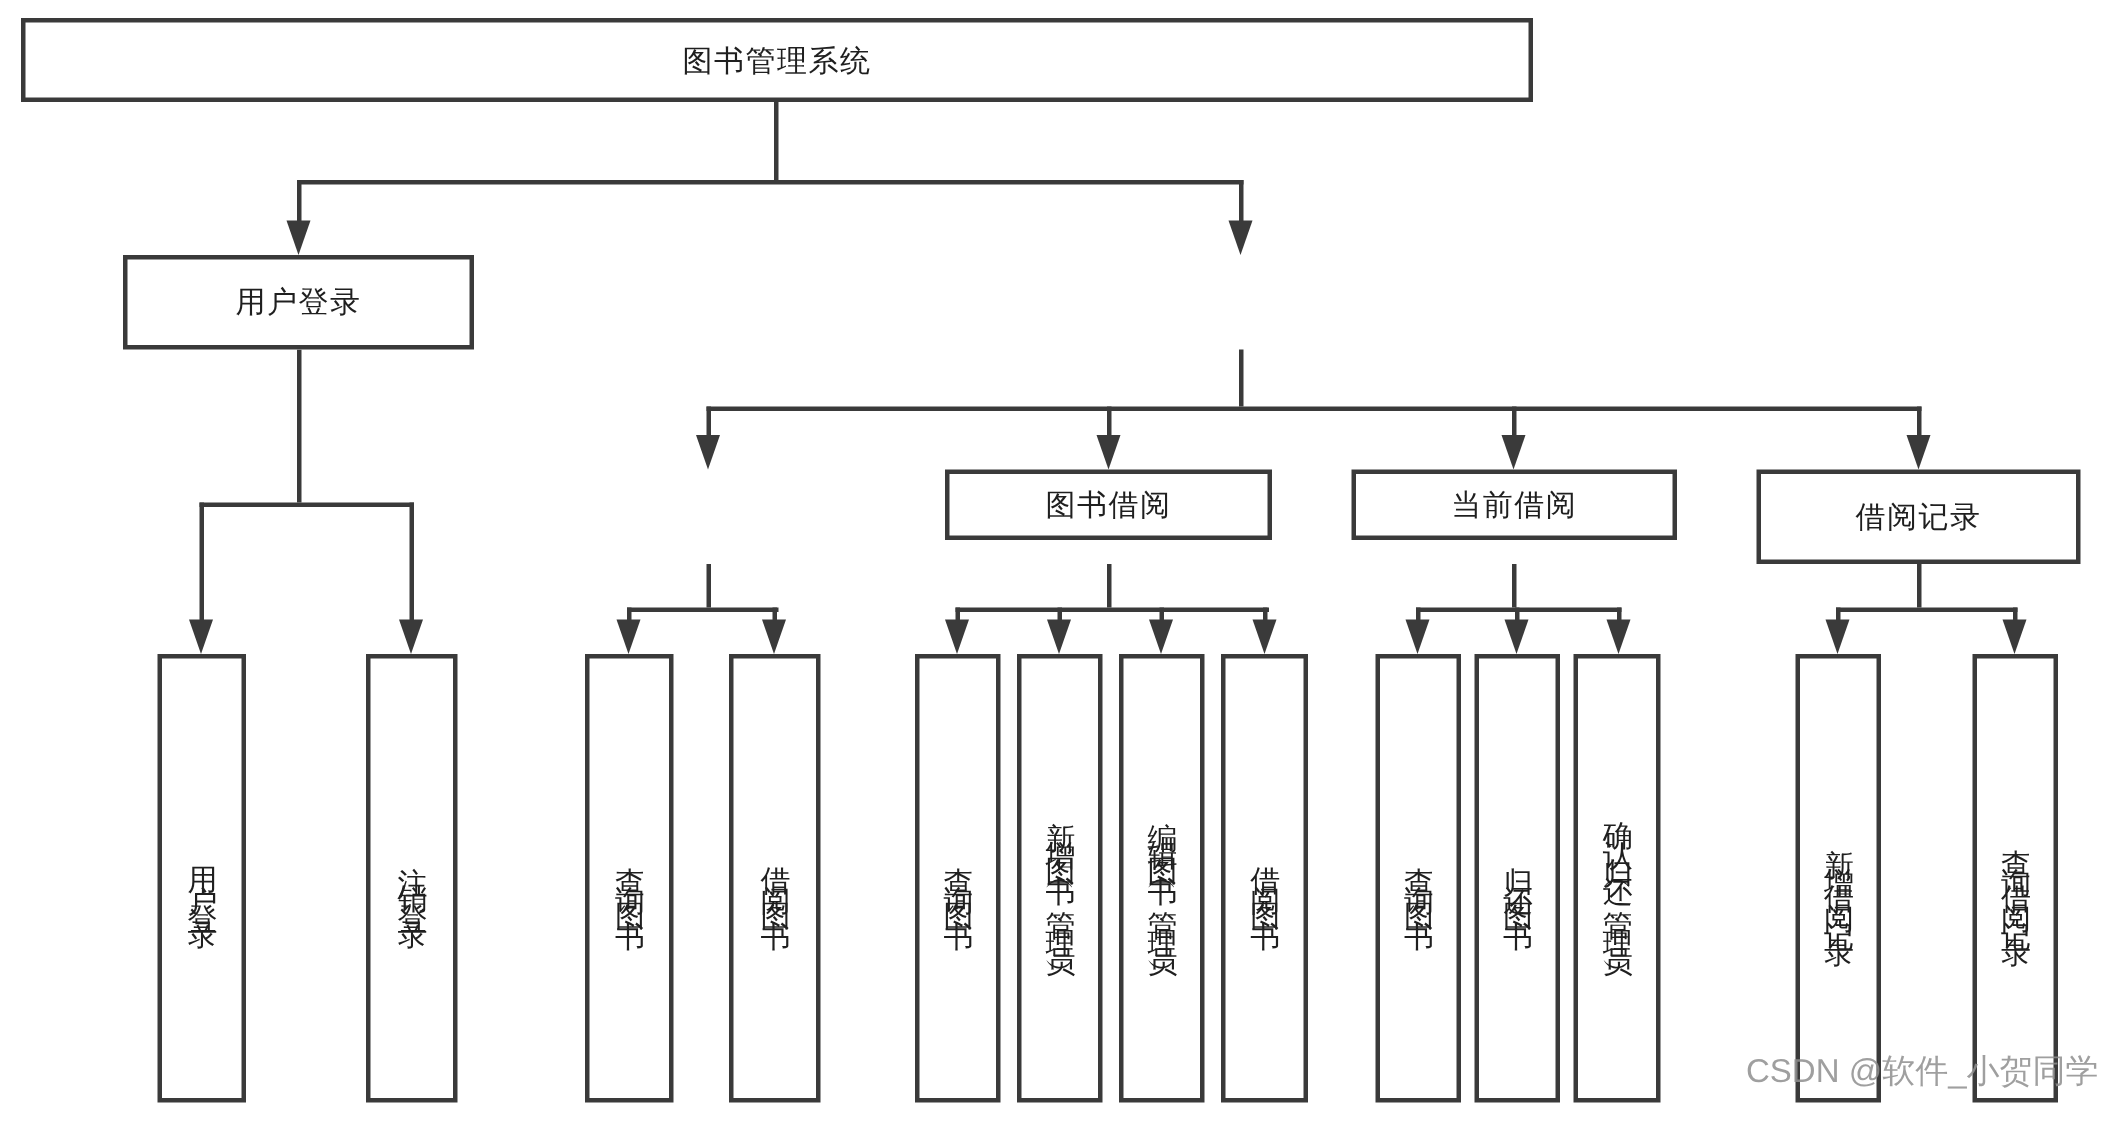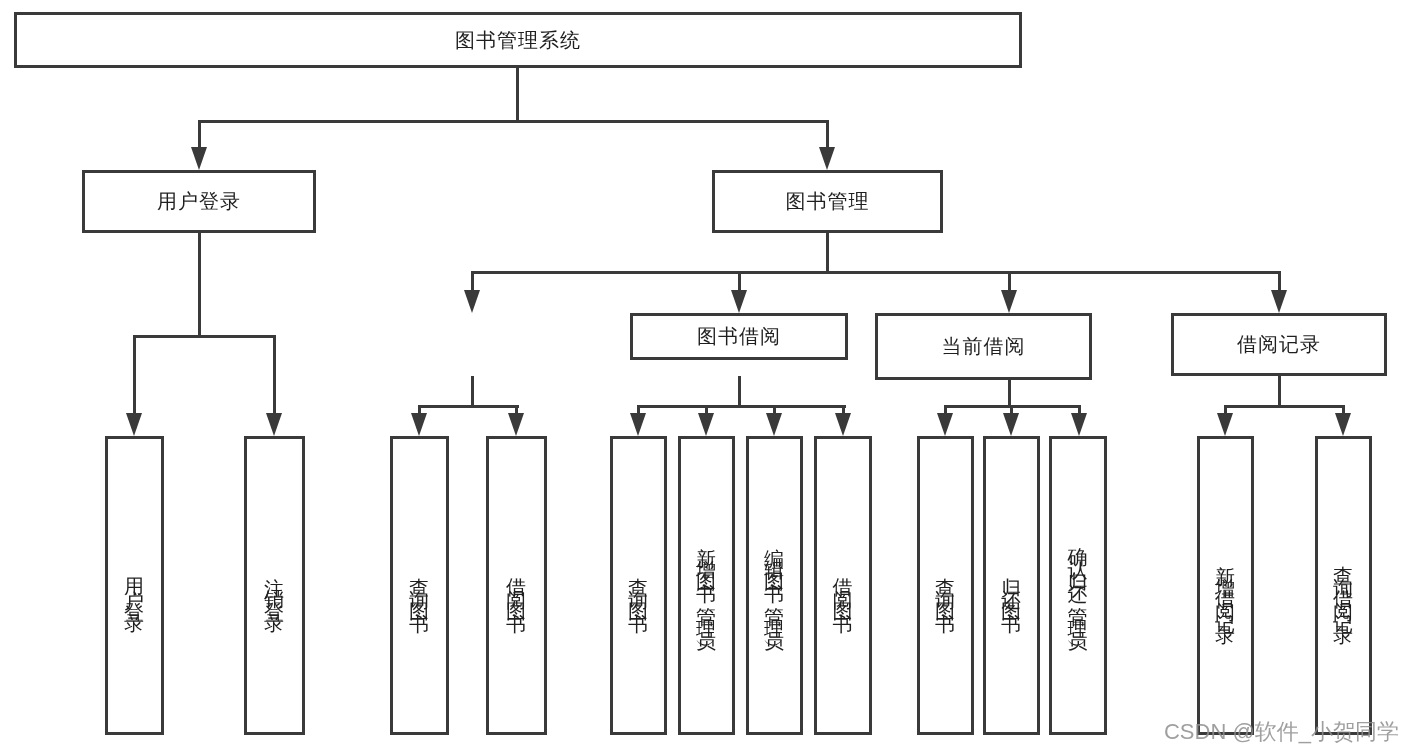--- a/index.html
+++ b/index.html
@@ -39,21 +39,21 @@
   }
   .line{position:absolute;background:var(--line);}
   .arrow{
     position:absolute;width:0;height:0;
     border-left:8px solid transparent;
     border-right:8px solid transparent;
     border-top:23px solid var(--line);
   }
   .watermark{
     position:absolute;
-    right:6px;bottom:0;
+    right:6px;bottom:18px;
     font-size:22px;
     color:var(--wm);
     opacity:.85;
     white-space:nowrap;
     z-index:5;
   }
 </style>
 </head>
 <body>
 
@@ -119,30 +119,27 @@
   <div class="arrow" style="left:1335px;top:413px;"></div>
 
   <div class="box" style="left:14px;top:12px;width:1008px;height:56px;">
     <span class="hlabel">图书管理系统</span>
   </div>
 
   <div class="box" style="left:82px;top:170px;width:234px;height:63px;">
     <span class="hlabel">用户登录</span>
   </div>
 
-  <div class="box" style="left:712px;top:170px;width:231px;height:63px;">
-    <span class="hlabel">图书管理</span>
-  </div>
 
 
   <div class="box" style="left:630px;top:313px;width:218px;height:47px;">
     <span class="hlabel">图书借阅</span>
   </div>
 
-  <div class="box" style="left:875px;top:313px;width:217px;height:67px;align-items:center;">
+  <div class="box" style="left:901px;top:313px;width:217px;height:47px;align-items:center;">
     <span class="hlabel">当前借阅</span>
   </div>
 
   <div class="box" style="left:1171px;top:313px;width:216px;height:63px;text-align:right;">
     <span class="hlabel">借阅记录</span>
   </div>
 
   <div class="box" style="left:105px;top:436px;width:59px;height:299px;">
     <span class="vlabel">用户登录</span>
   </div>

